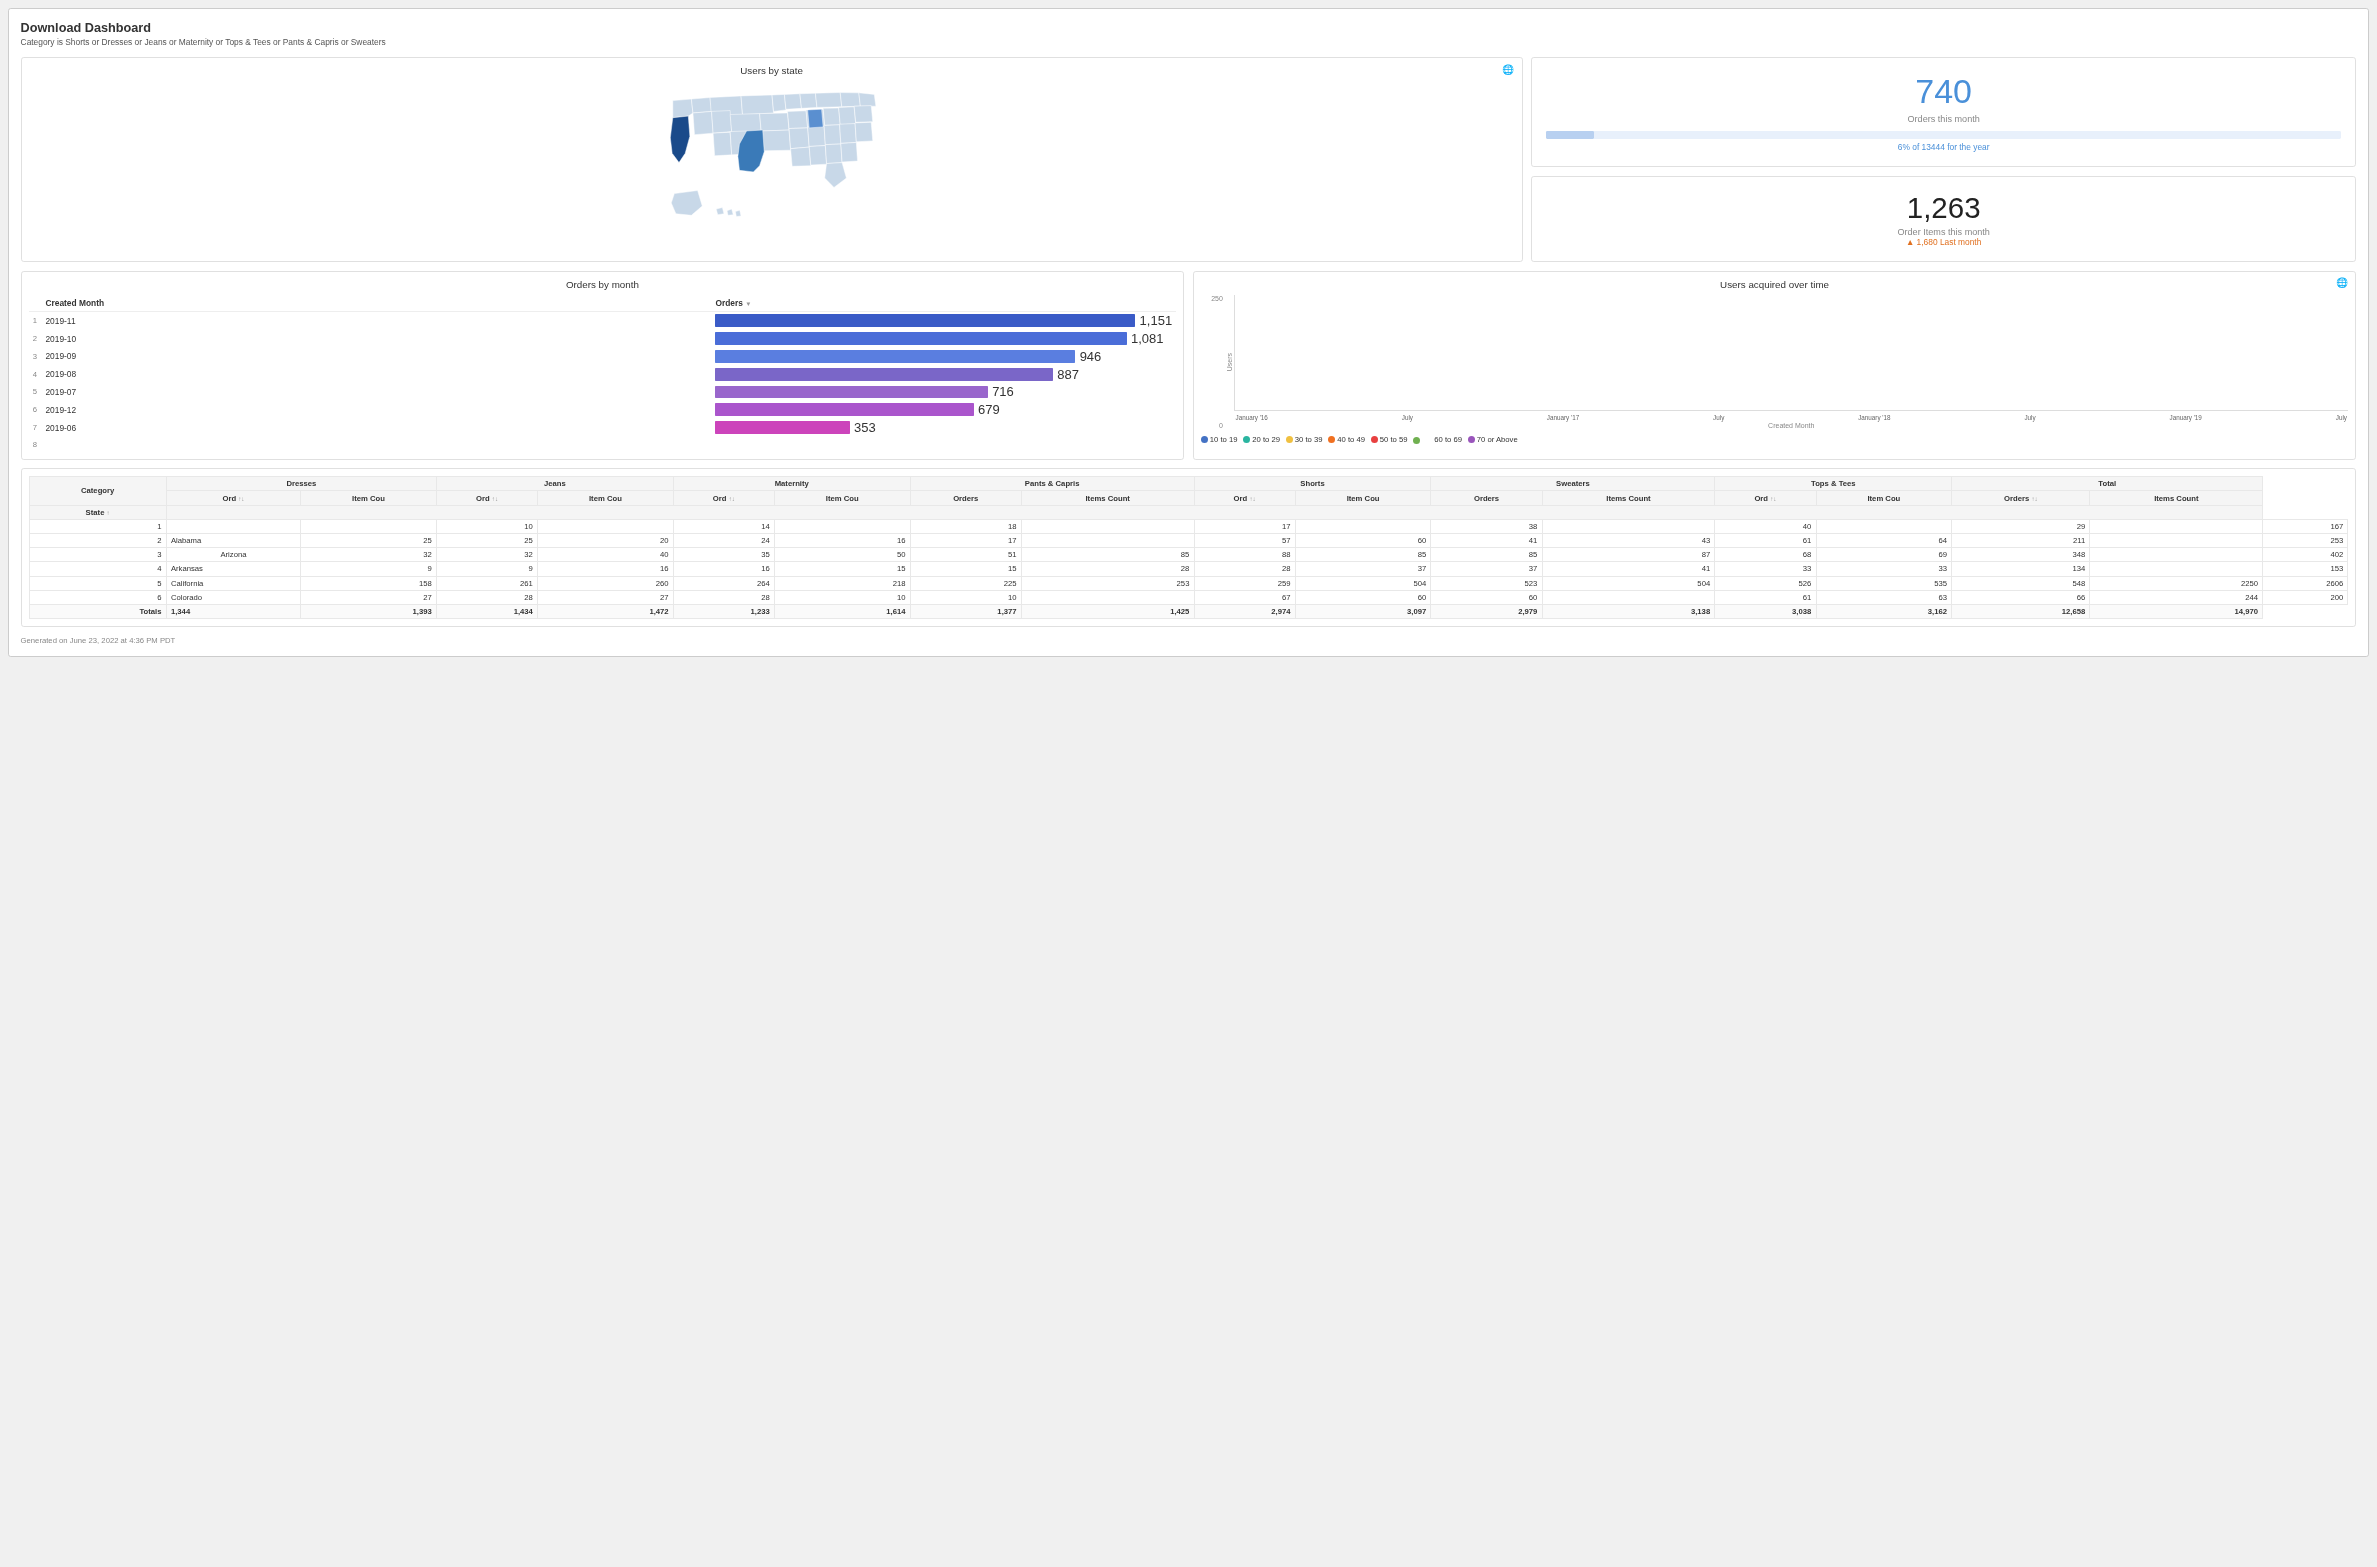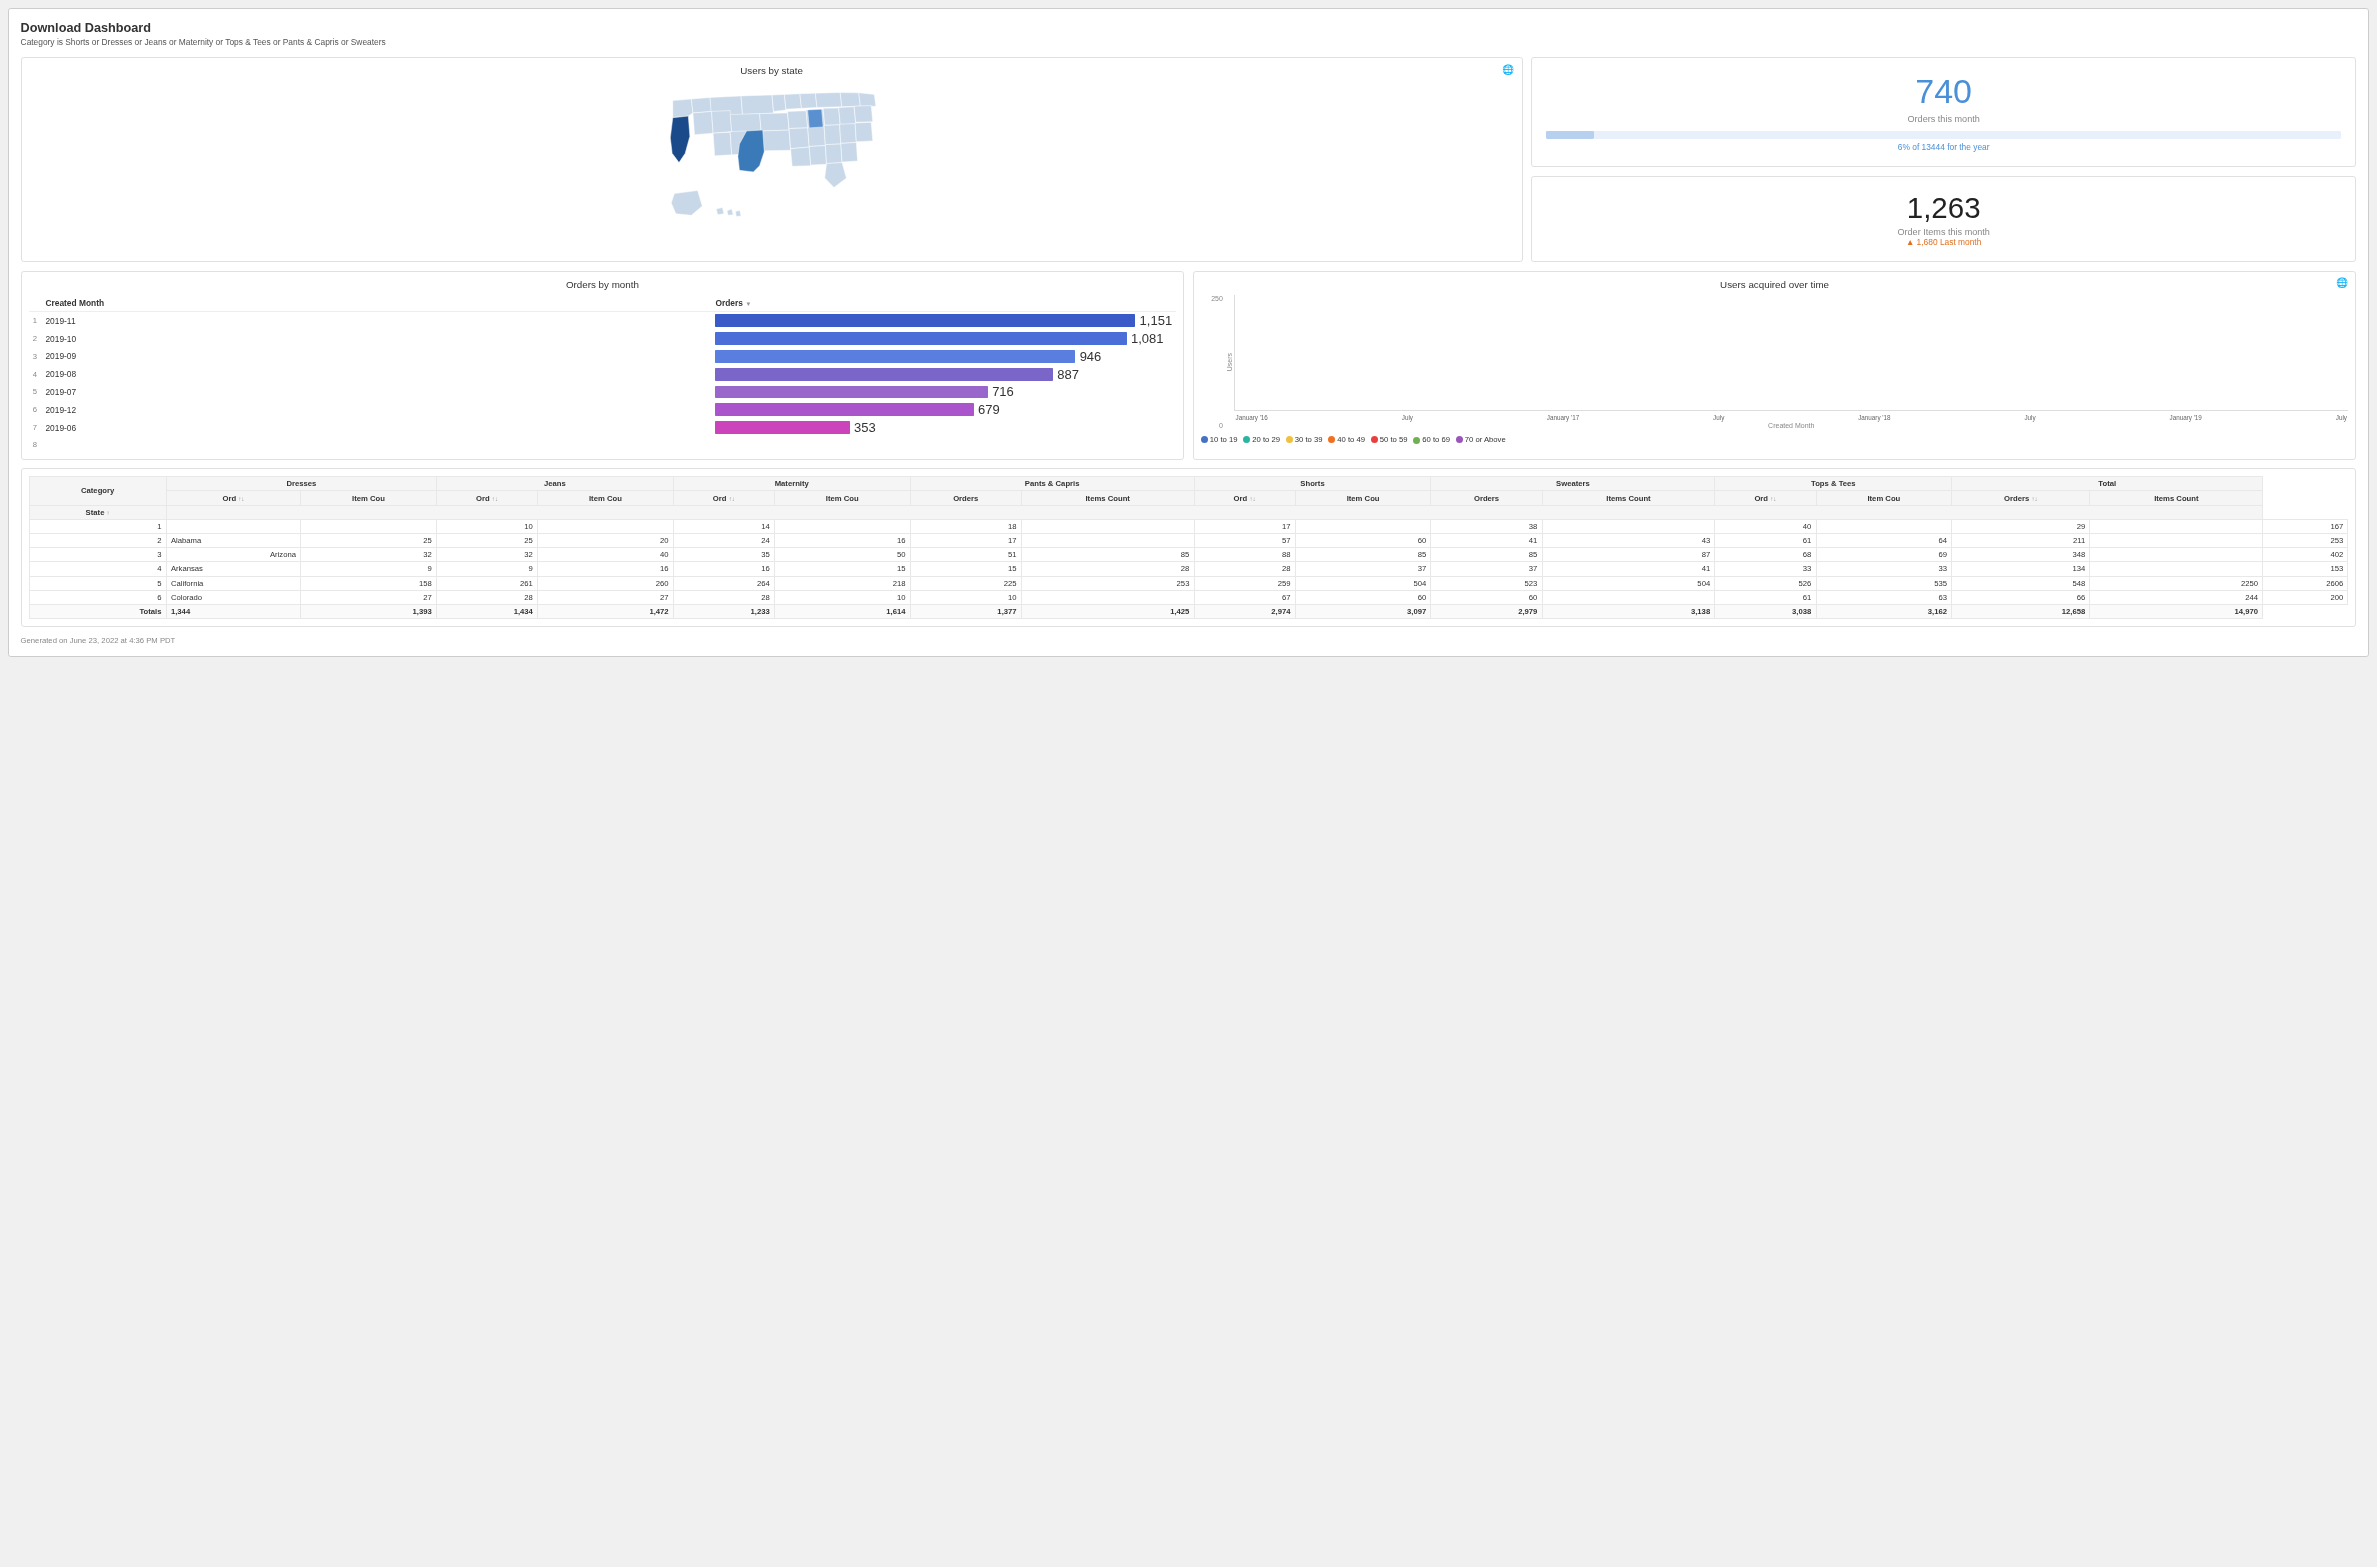--- a/index.html
+++ b/index.html
@@ -606,21 +606,21 @@
             <span>30 to 39</span>
           </span>
           <span style="display: flex; align-items: center;">
             <span class="legend-dot" style="background:#f07020"></span>
             <span>40 to 49</span>
           </span>
           <span style="display: flex; align-items: center;">
             <span class="legend-dot" style="background:#e84040"></span>
             <span>50 to 59</span>
           </span>
-          <span style="display: flex; align-items: flex-end;">
+          <span style="display: flex; align-items: flex-end; gap: 12px;">
             <span class="legend-dot" style="background:#70b050"></span>
             <span>60 to 69</span>
           </span>
           <span style="display: flex; align-items: center;">
             <span class="legend-dot" style="background:#9955bb"></span>
             <span>70 or Above</span>
           </span>
         </div>
     </div>
   </div>
@@ -699,21 +699,21 @@
     <td>41</td>
     <td>43</td>
     <td>61</td>
     <td>64</td>
     <td>211</td>
     <td></td>
     <td>253</td>
   </tr>
             <tr>
     <td>3</td>
-    <td style="text-align:right">Arizona</td>
+    <td style="text-align:center">Arizona</td>
     <td>32</td>
     <td>32</td>
     <td>40</td>
     <td>35</td>
     <td>50</td>
     <td>51</td>
     <td>85</td>
     <td>88</td>
     <td>85</td>
     <td>85</td>

